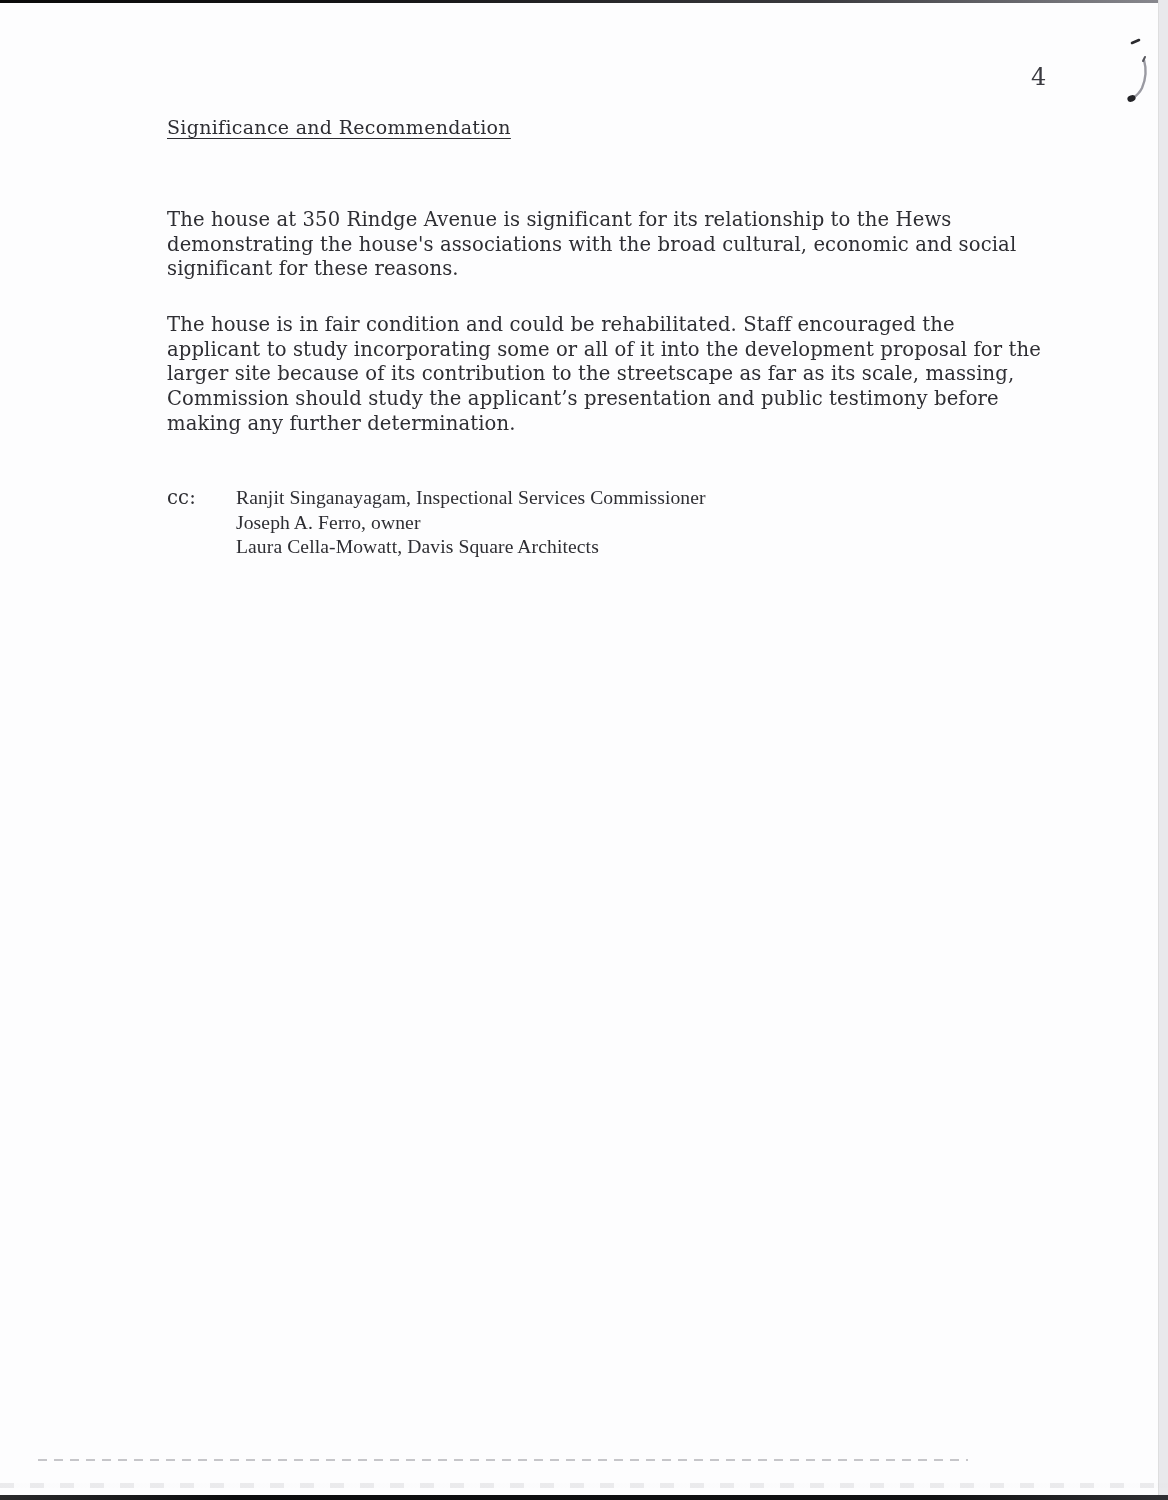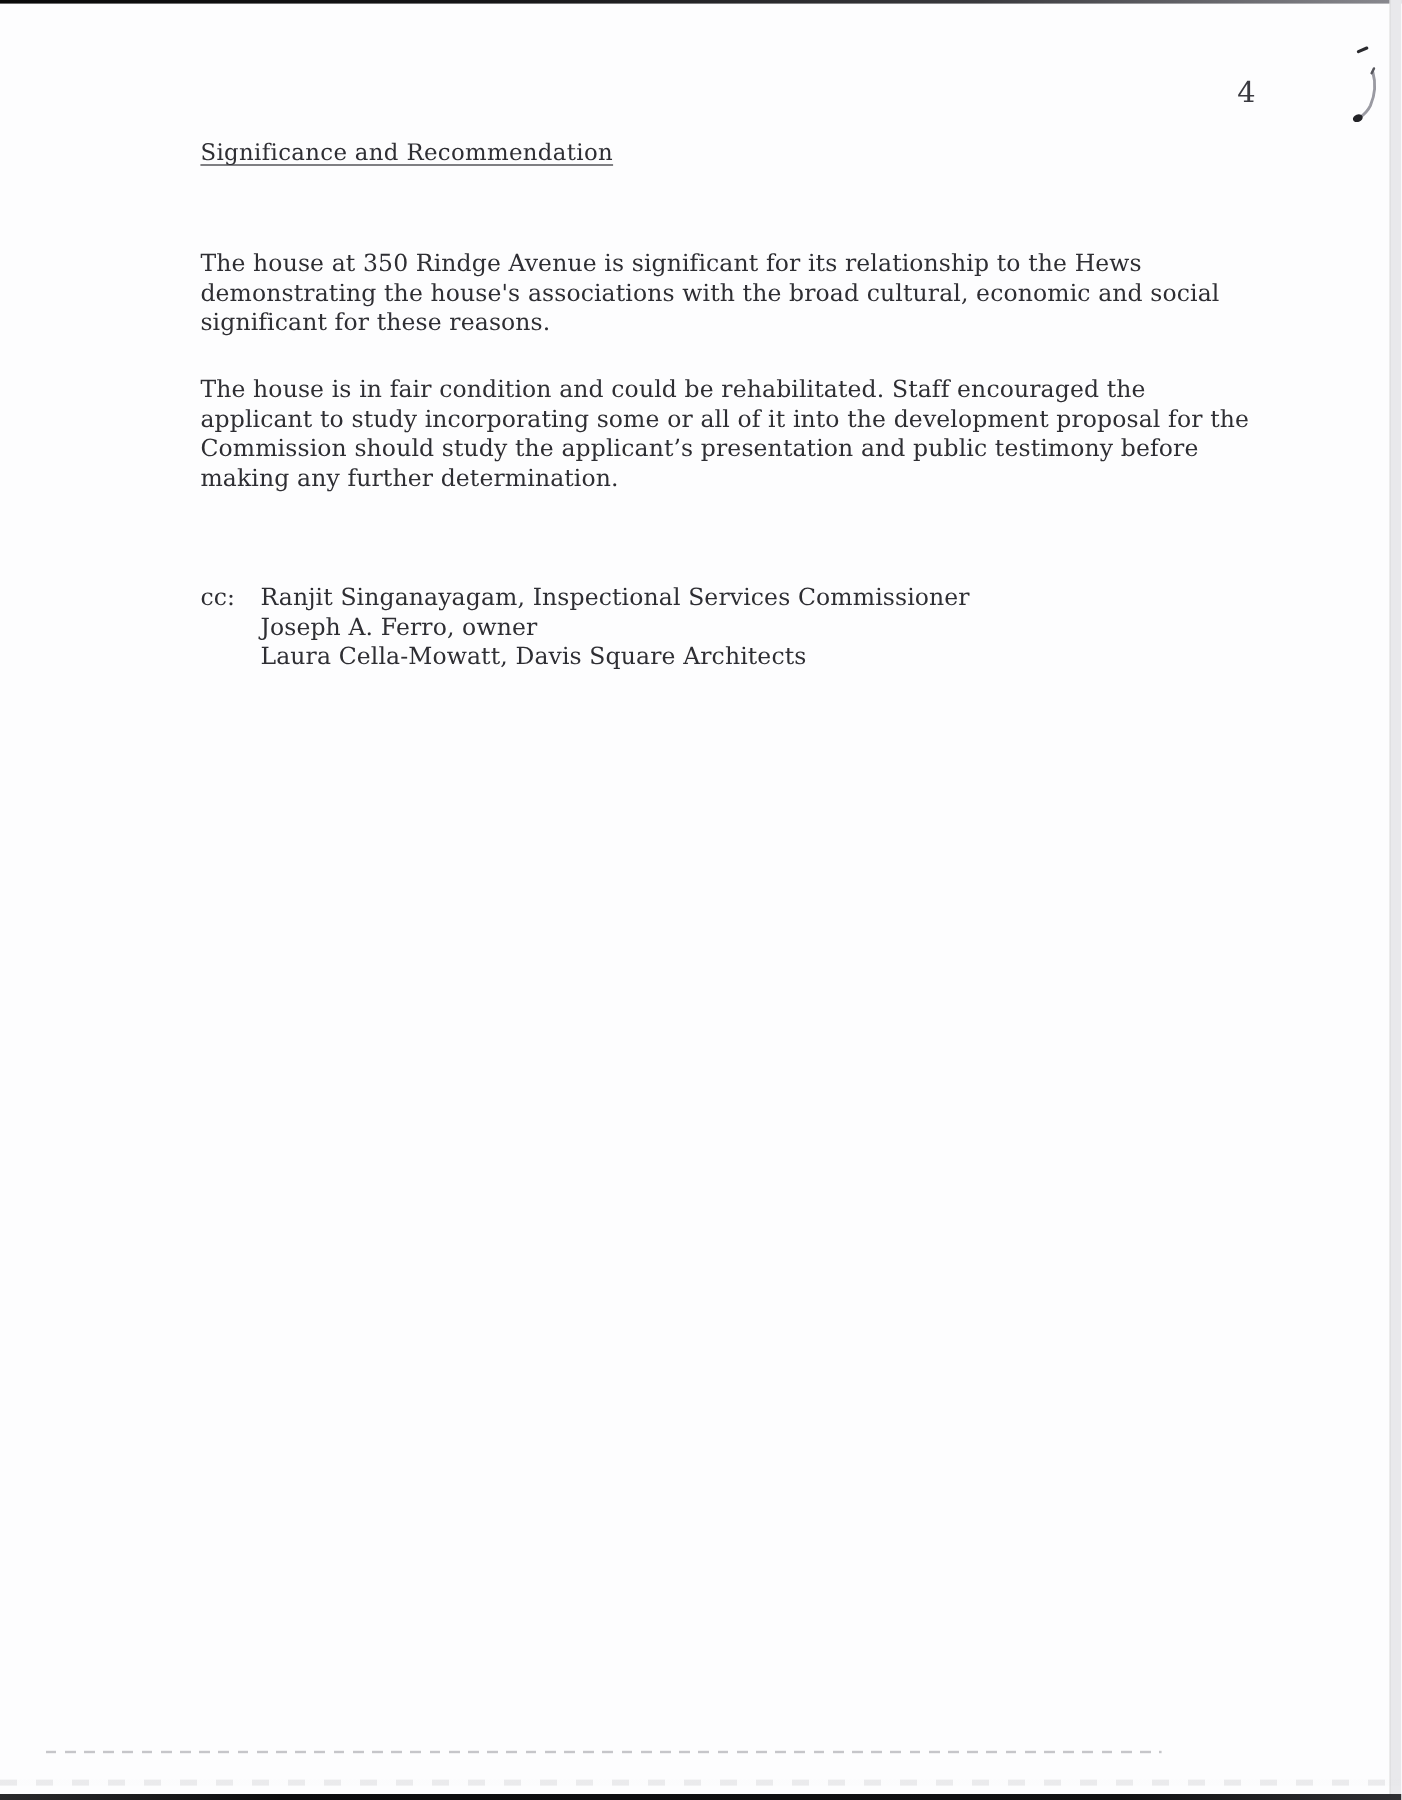--- a/index.html
+++ b/index.html
@@ -80,21 +80,22 @@
     letter-spacing: 0.1px;
   }
   .para1 { top: 168px; margin-top: 40px; }
   .para2 { top: 313px; }
   .cc-block { top: 486px; }
   .cc-label {
     position: absolute;
     left: 0; top: 0;
   }
   .cc-names {
-    margin-left: 50px;
+    margin-left: 69px;
+    font-family: Liberation Serif, serif;
   }
   .line { white-space: nowrap; }
 </style>
 </head>
 <body>
 
 <div class="page">
 
   <div class="edge-top"></div>
   <div class="edge-right"></div>
@@ -115,20 +116,21 @@
 
   <div class="textblock para1">
       <div class="line">The house at 350 Rindge Avenue is significant for its relationship to the Hews</div>
       <div class="line">demonstrating the house's associations with the broad cultural, economic and social</div>
       <div class="line">significant for these reasons.</div>
     </div>
 
   <div class="textblock para2">
       <div class="line">The house is in fair condition and could be rehabilitated. Staff encouraged the</div>
       <div class="line">applicant to study incorporating some or all of it into the development proposal for the</div>
+      <div class="line">larger site because of its contribution to the streetscape as far as its scale, massing,</div>
       <div class="line">Commission should study the applicant’s presentation and public testimony before</div>
       <div class="line">making any further determination.</div>
     </div>
 
   <div class="textblock cc-block">
     <div class="cc-label">cc:</div>
     <div class="cc-names">
         <div class="line">Ranjit Singanayagam, Inspectional Services Commissioner</div>
         <div class="line">Joseph A. Ferro, owner</div>
         <div class="line">Laura Cella-Mowatt, Davis Square Architects</div>

